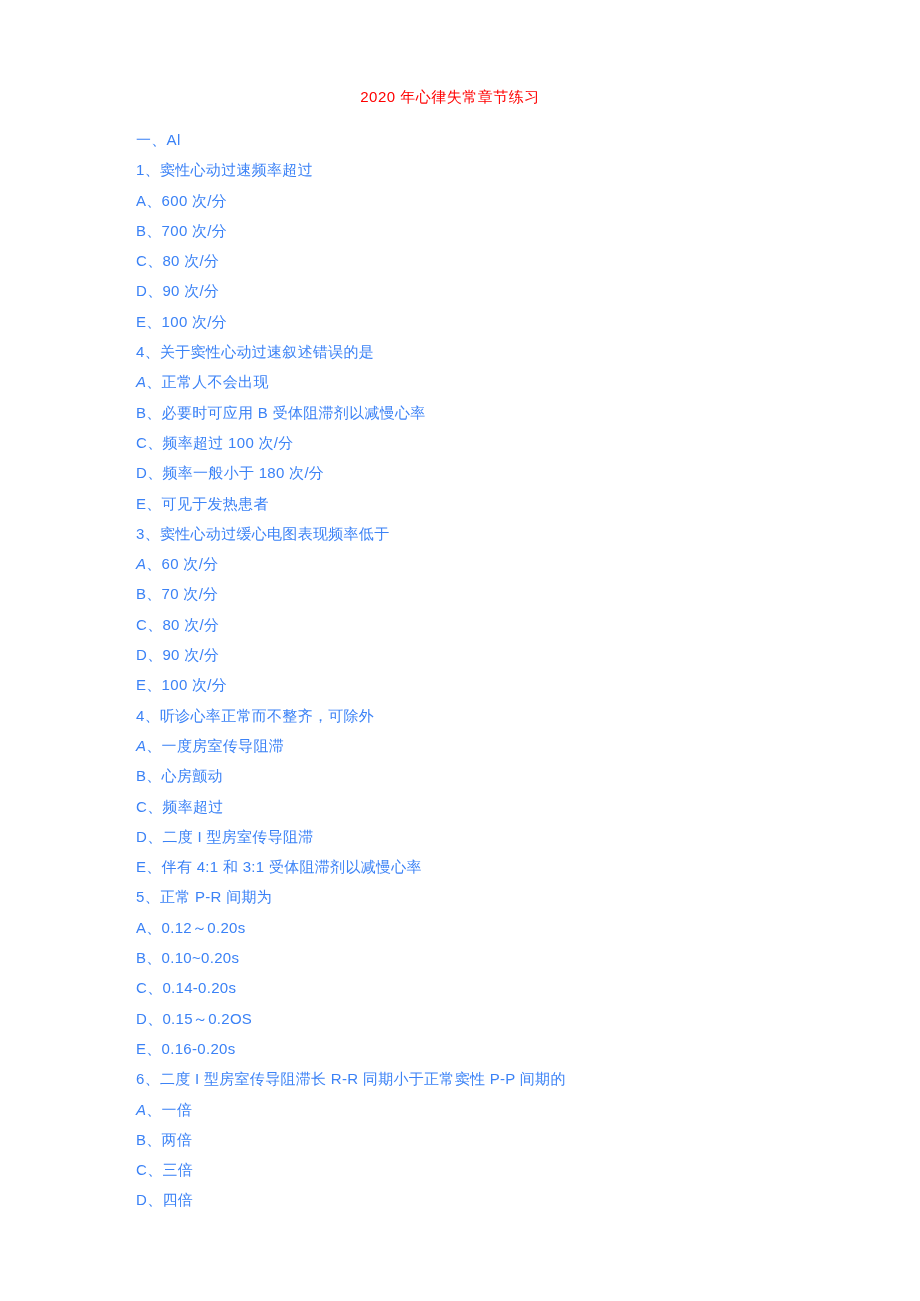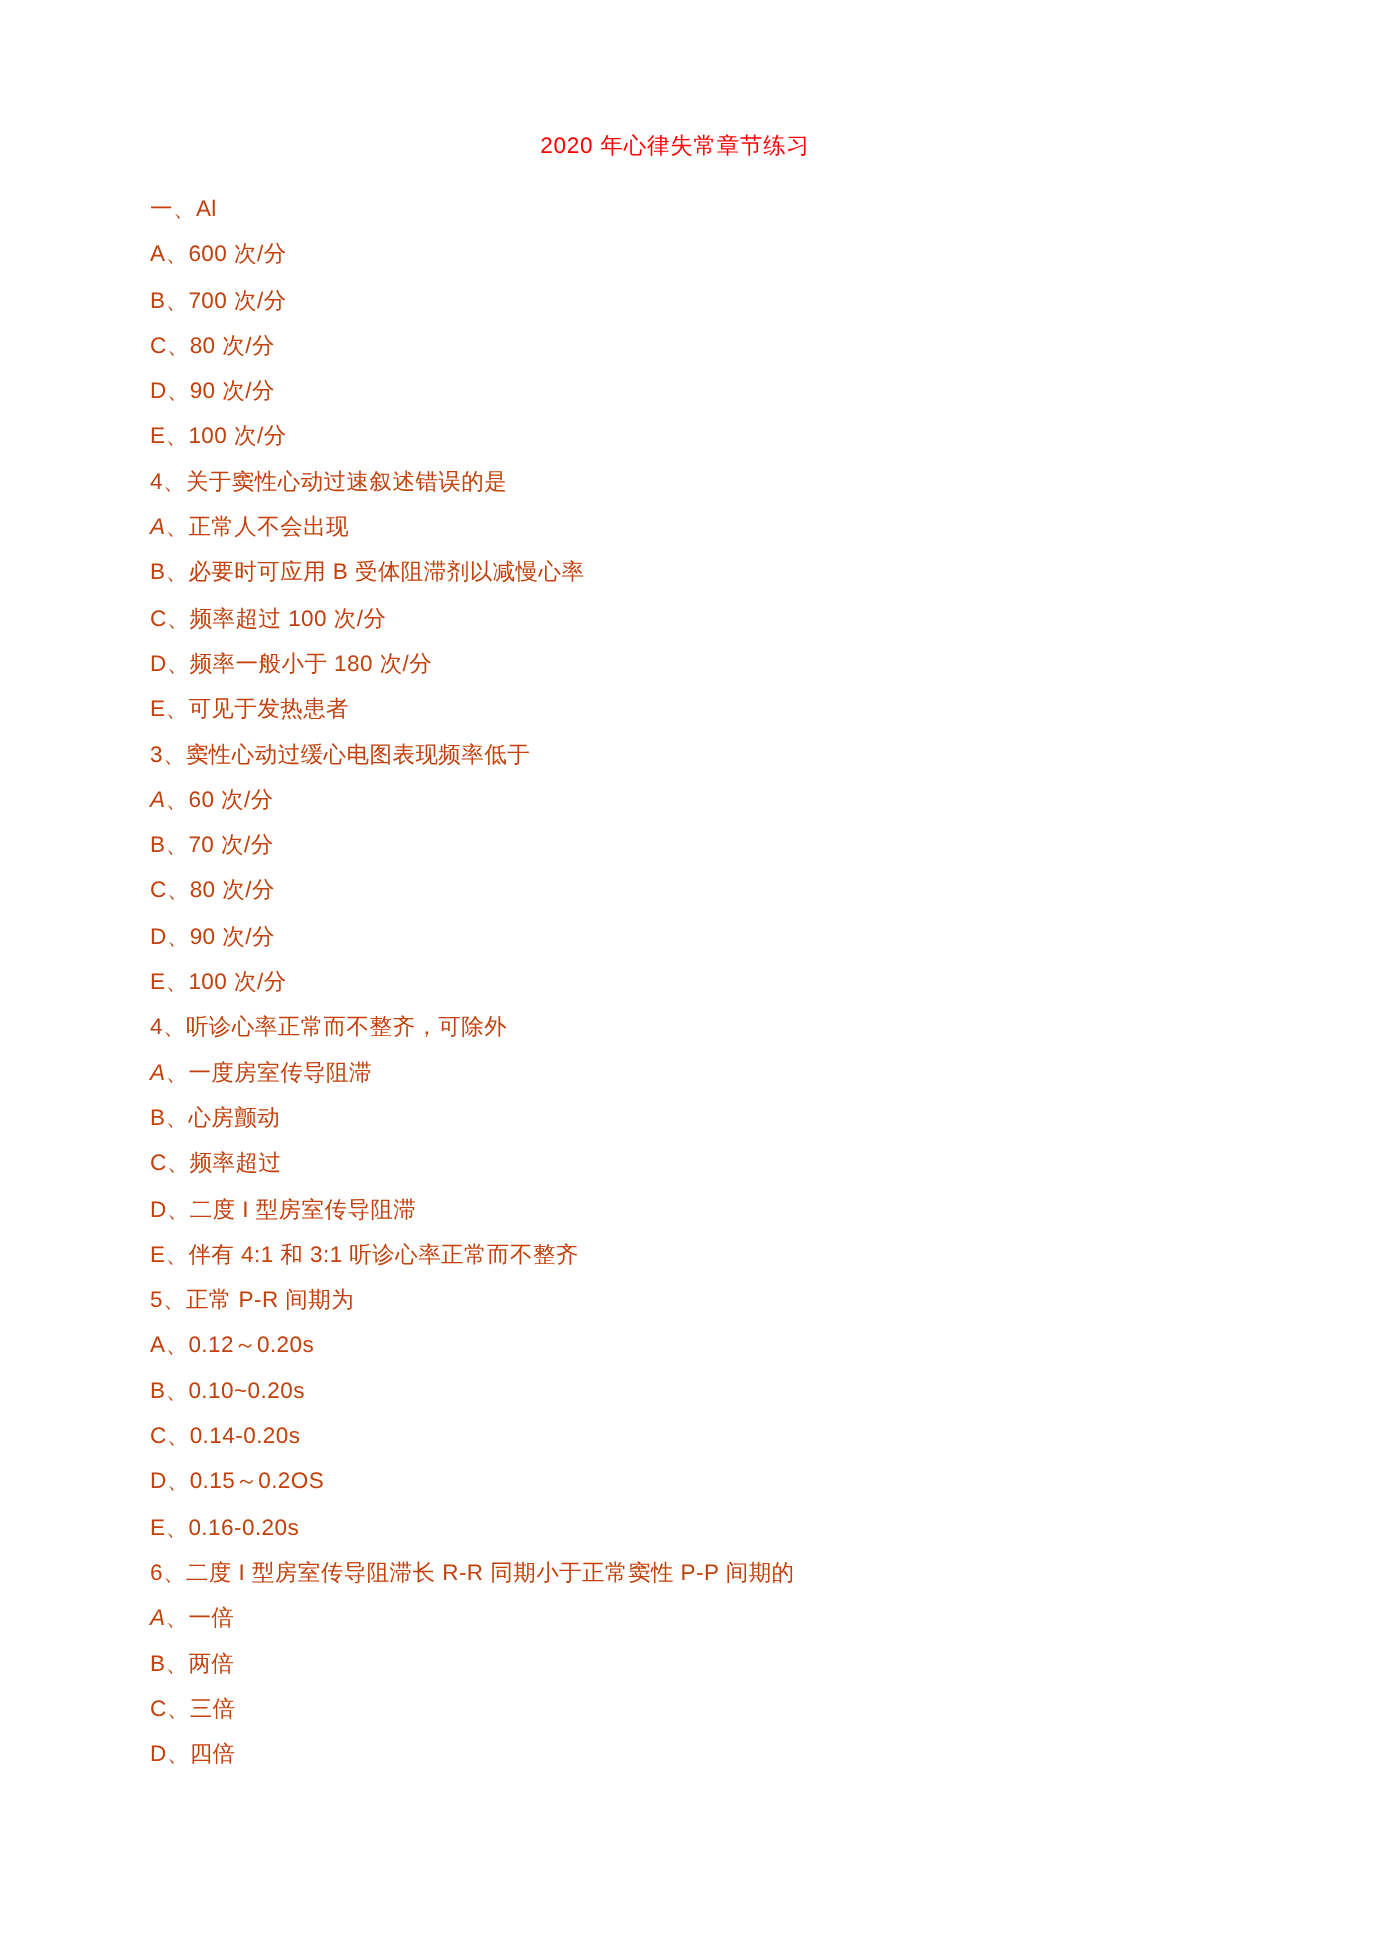--- a/index.html
+++ b/index.html
@@ -17,36 +17,38 @@
   .title {
     text-align: center;
     color: #ff0000;
     font-family: "Microsoft YaHei", "SimSun", sans-serif;
     font-size: 15px;
     margin-bottom: 18px;
     letter-spacing: 0.5px;
   }
   .line {
     font-size: 15px;
-    color: #c2410c;
+    color: #3b82f6;
     line-height: 2.02;
     font-family: "Microsoft YaHei", Arial, "SimSun", sans-serif;
     letter-spacing: 0.3px;
+    margin-left: 36px;
   }
   .italic {
     font-style: italic;
   }
 </style>
 </head>
 <body>
 
 <div class="page">
   <div class="title">2020 年心律失常章节练习</div>
   <div id="body-lines">
       <div class="line">一、Al</div>
+      <div class="line">1、窦性心动过速频率超过</div>
       <div class="line">A、600 次/分</div>
       <div class="line">B、700 次/分</div>
       <div class="line">C、80 次/分</div>
       <div class="line">D、90 次/分</div>
       <div class="line">E、100 次/分</div>
       <div class="line">4、关于窦性心动过速叙述错误的是</div>
       <div class="line"><span class="italic">A</span><span>、正常人不会出现</span></div>
       <div class="line">B、必要时可应用 B 受体阻滞剂以减慢心率</div>
       <div class="line">C、频率超过 100 次/分</div>
       <div class="line">D、频率一般小于 180 次/分</div>
@@ -55,21 +57,21 @@
       <div class="line"><span class="italic">A</span><span>、60 次/分</span></div>
       <div class="line">B、70 次/分</div>
       <div class="line">C、80 次/分</div>
       <div class="line">D、90 次/分</div>
       <div class="line">E、100 次/分</div>
       <div class="line">4、听诊心率正常而不整齐，可除外</div>
       <div class="line"><span class="italic">A</span><span>、一度房室传导阻滞</span></div>
       <div class="line">B、心房颤动</div>
       <div class="line">C、频率超过</div>
       <div class="line">D、二度 I 型房室传导阻滞</div>
-      <div class="line">E、伴有 4:1 和 3:1 听诊心率正常而不整齐</div>
+      <div class="line">E、伴有 4:1 和 3:1 受体阻滞剂以减慢心率</div>
       <div class="line">5、正常 P-R 间期为</div>
       <div class="line">A、0.12～0.20s</div>
       <div class="line">B、0.10~0.20s</div>
       <div class="line">C、0.14-0.20s</div>
       <div class="line">D、0.15～0.2OS</div>
       <div class="line">E、0.16-0.20s</div>
       <div class="line">6、二度 I 型房室传导阻滞长 R-R 同期小于正常窦性 P-P 间期的</div>
       <div class="line"><span class="italic">A</span><span>、一倍</span></div>
       <div class="line">B、两倍</div>
       <div class="line">C、三倍</div>

